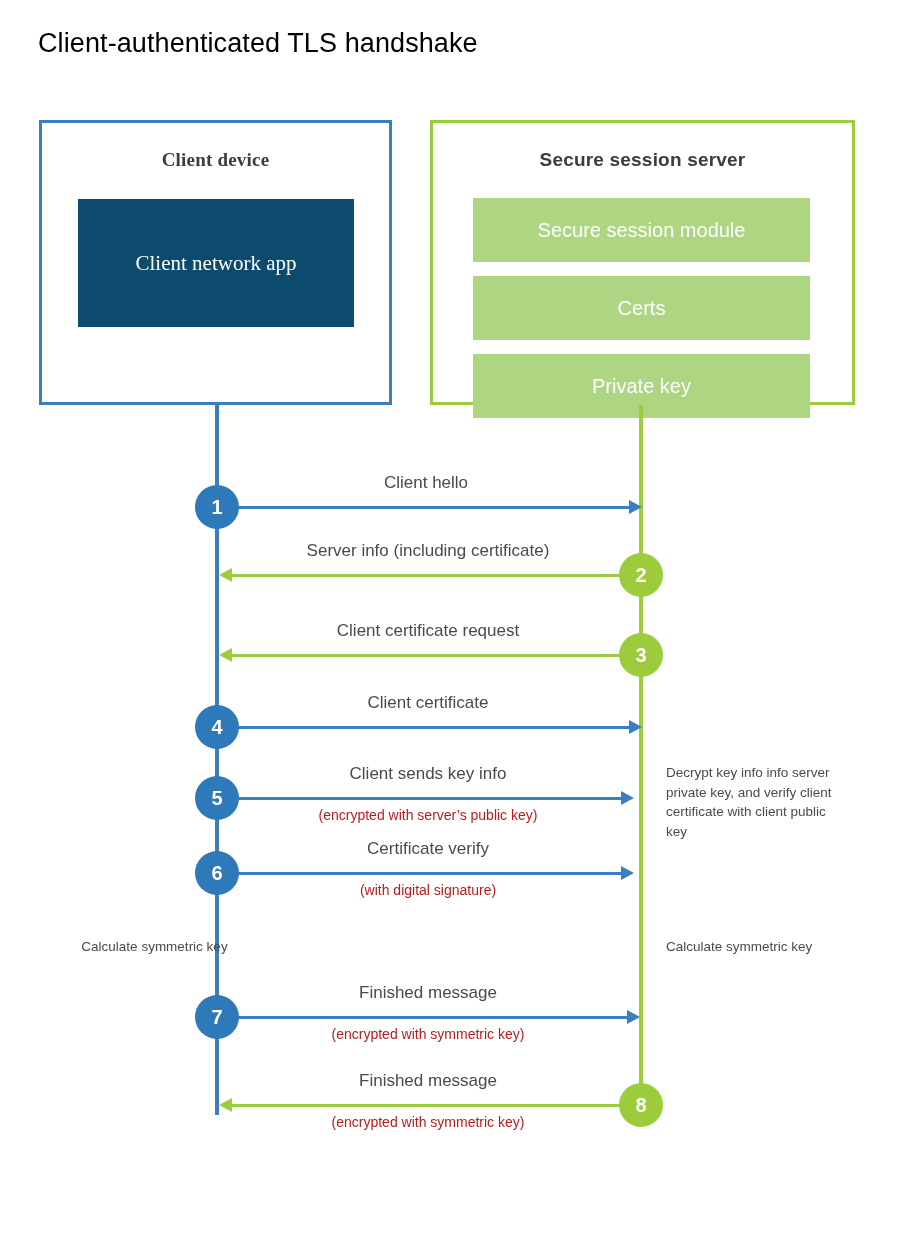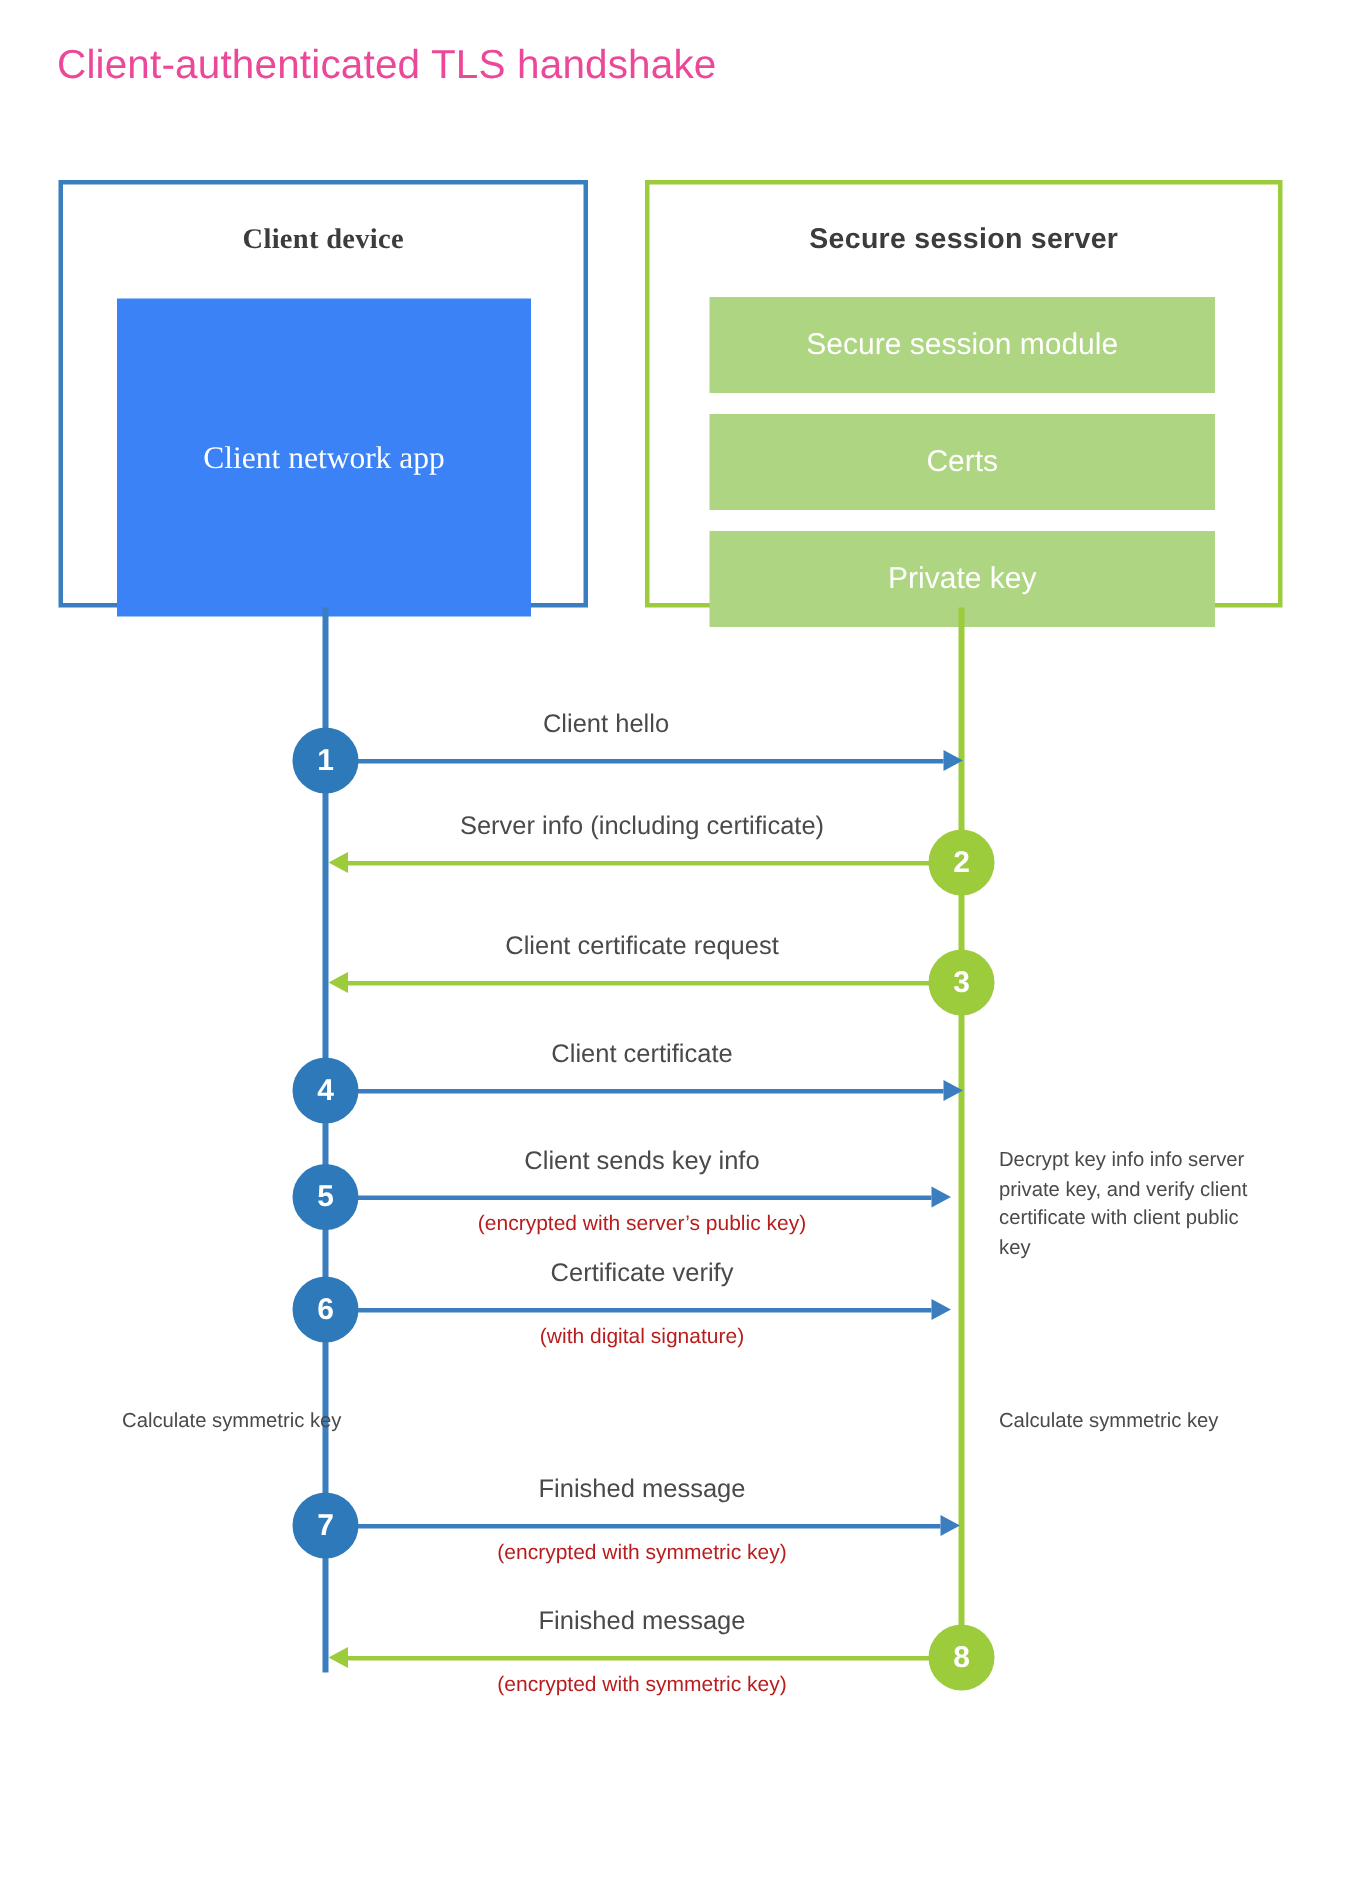--- a/index.html
+++ b/index.html
@@ -15,21 +15,21 @@
     overflow: hidden;
   }
 
   
   .page-title {
     position: absolute;
     left: 38px;
     top: 28px;
     font-size: 27px;
     font-weight: 400;
-    color: #ec4899;
+    color: #000000;
     letter-spacing: 0.1px;
     white-space: nowrap;
   }
 
   
   .actor-box {
     position: absolute;
     background: #ffffff;
     box-sizing: border-box;
   }
@@ -55,22 +55,22 @@
     color: #3c3c3b;
     margin-top: 26px;
     letter-spacing: 0.2px;
   }
 
   .client-app-block {
     position: absolute;
     left: 36px;
     top: 76px;
     width: 276px;
-    height: 212px;
-    background: #3b82f6;
+    height: 128px;
+    background: #0c4a6e;
     color: #ffffff;
     font-size: 21px;
     display: flex;
     align-items: center;
     justify-content: center;
     text-align: right;
     line-height: 1.35;
   }
 
   .server-stack {
@@ -212,21 +212,21 @@
     <div class="server-bar">Secure session module</div>
     <div class="server-bar">Certs</div>
     <div class="server-bar">Private key</div>
   </div>
 </div>
 
 <div class="lifeline client-line"></div>
 <div class="lifeline server-line"></div>
 
 <div class="msg-row" style="top:507px">
-  <div class="msg-label" style="left:404px">Client hello</div>
+  <div class="msg-label" style="left:426px">Client hello</div>
   <div class="arrow-line blue" style="left:217px; width:412px;"></div>
   <div class="arrow-head to-right blue" style="left:629px;"></div>
   <div class="step-circle blue-c" style="left:195px;">1</div>
 </div>
 
 <div class="msg-row" style="top:575px">
   <div class="msg-label" style="left:428px">Server info (including certificate)</div>
   <div class="arrow-line green" style="left:232px; width:409px;"></div>
   <div class="arrow-head to-left green" style="left:219px;"></div>
   <div class="step-circle green-c" style="left:619px;">2</div>

